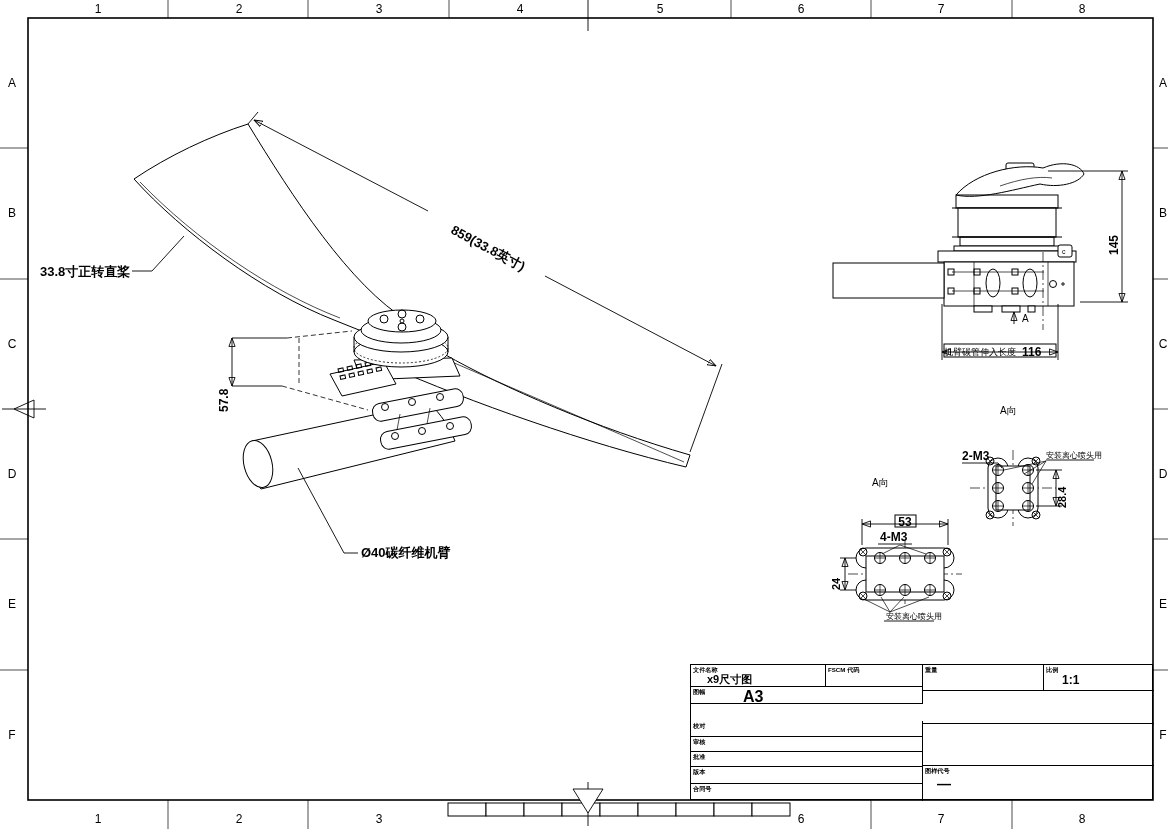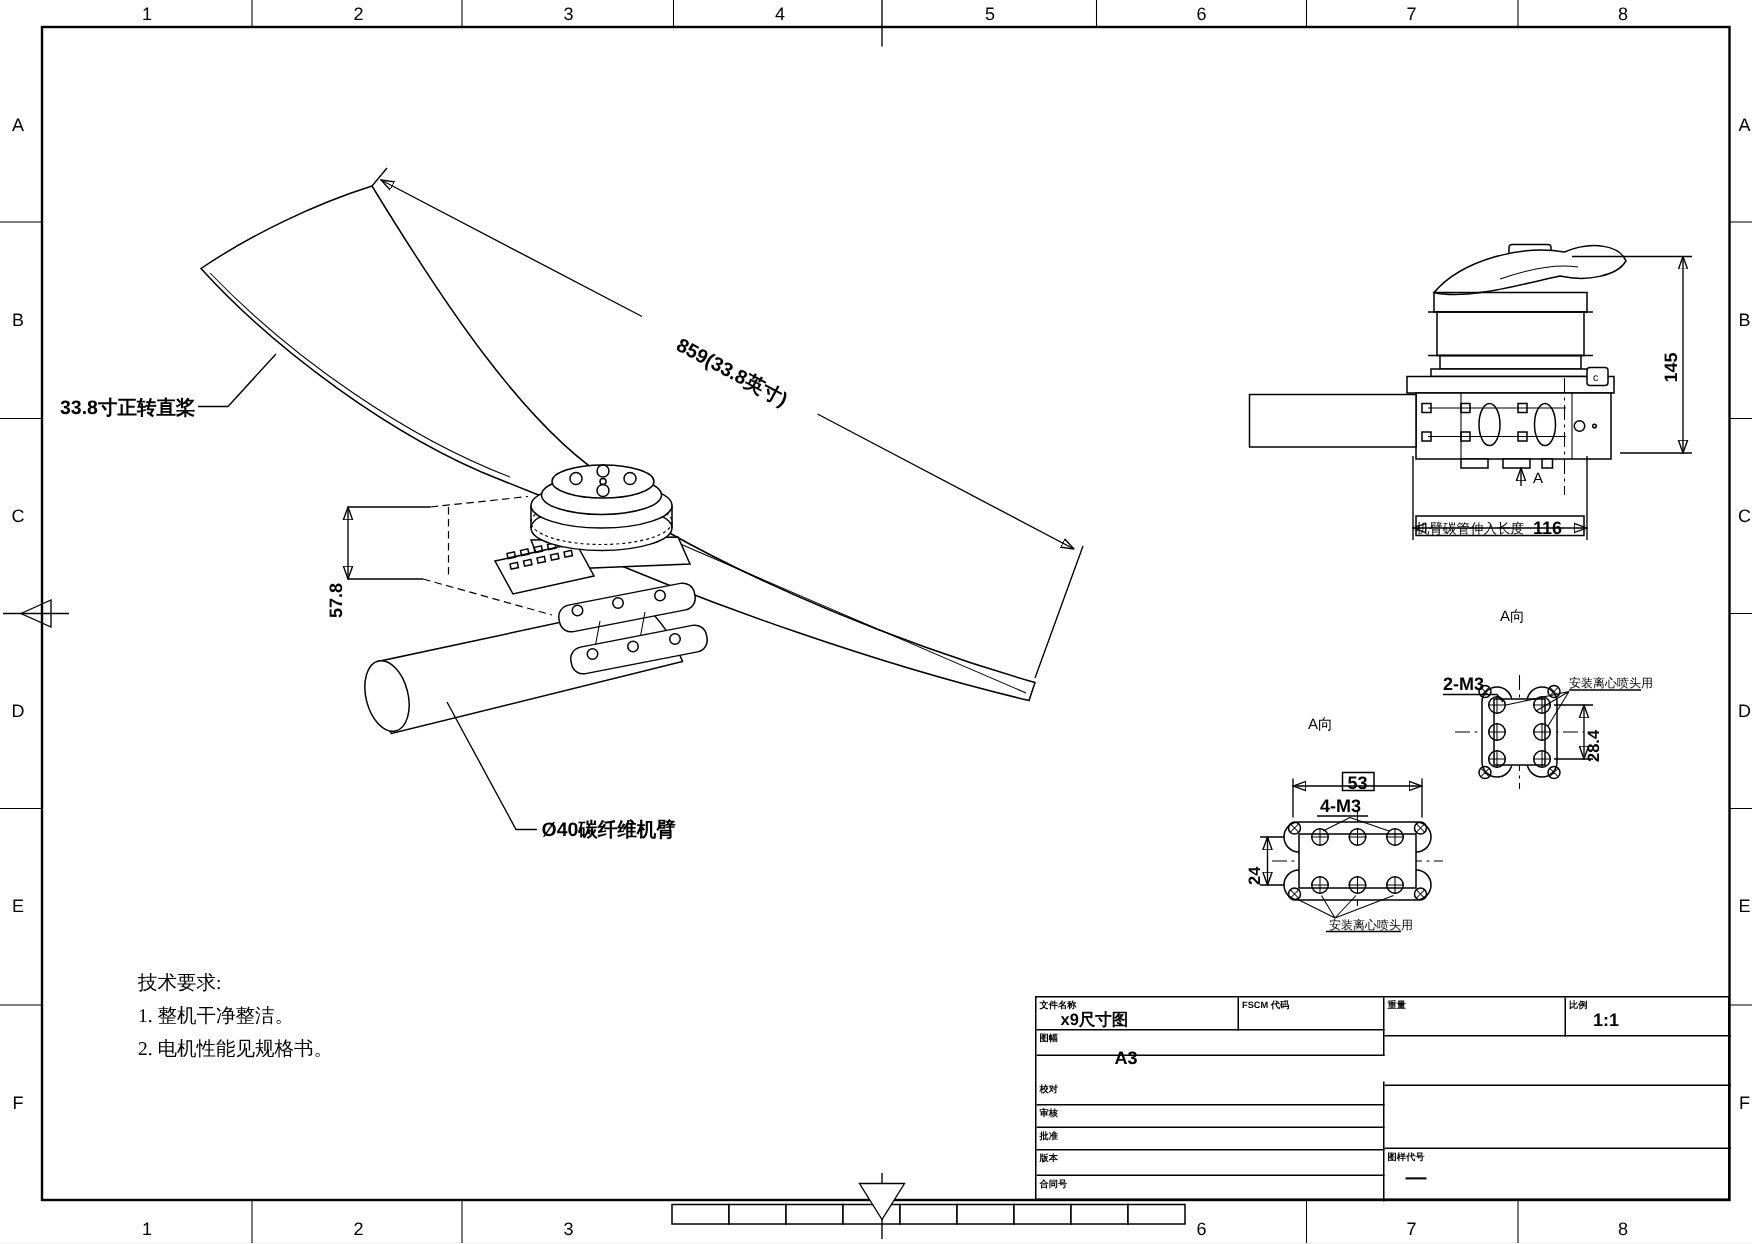--- a/index.html
+++ b/index.html
@@ -344,38 +344,33 @@
       <rect class="f" x="676" y="803" width="38" height="13"></rect>
         <rect class="f" x="714" y="803" width="38" height="13"></rect>
       <rect class="f" x="752" y="803" width="38" height="13"></rect>
       <g>
         <path class="dim" d="M588,782 V826"></path>
         <path class="f dim" d="M573,789 H603 L588,813 Z"></path>
       </g>
     </g>
   </svg>
 
-  <div class="notes">
-    <div>技术要求:</div>
-    <div>1. 整机干净整洁。</div>
-    <div>2. 电机性能见规格书。</div>
-  </div>
 
   <div class="tb">
 
     <div class="tc" style="left:0;top:0;width:135px;height:22px">
       <span class="tl">文件名称</span>
       <span class="tv" style="left:16px;top:7px;font-size:11px">x9尺寸图</span>
     </div>
     <div class="tc" style="left:135px;top:0;width:97px;height:22px">
       <span class="tl">FSCM 代码</span>
     </div>
     <div class="tc" style="left:0;top:22px;width:232px;height:17px">
       <span class="tl">图幅</span>
-      <span class="tv" style="left:52px;top:11px;font-size:12px">A3</span>
+      <span class="tv" style="left:52px;top:1px;font-size:16px">A3</span>
     </div>
     <div class="tc" style="left:0;top:56px;width:232px;height:16px">
       <span class="tl">校对</span>
     </div>
     <div class="tc" style="left:0;top:72px;width:232px;height:15px">
       <span class="tl">审核</span>
     </div>
     <div class="tc" style="left:0;top:87px;width:232px;height:15px">
       <span class="tl">批准</span>
     </div>

